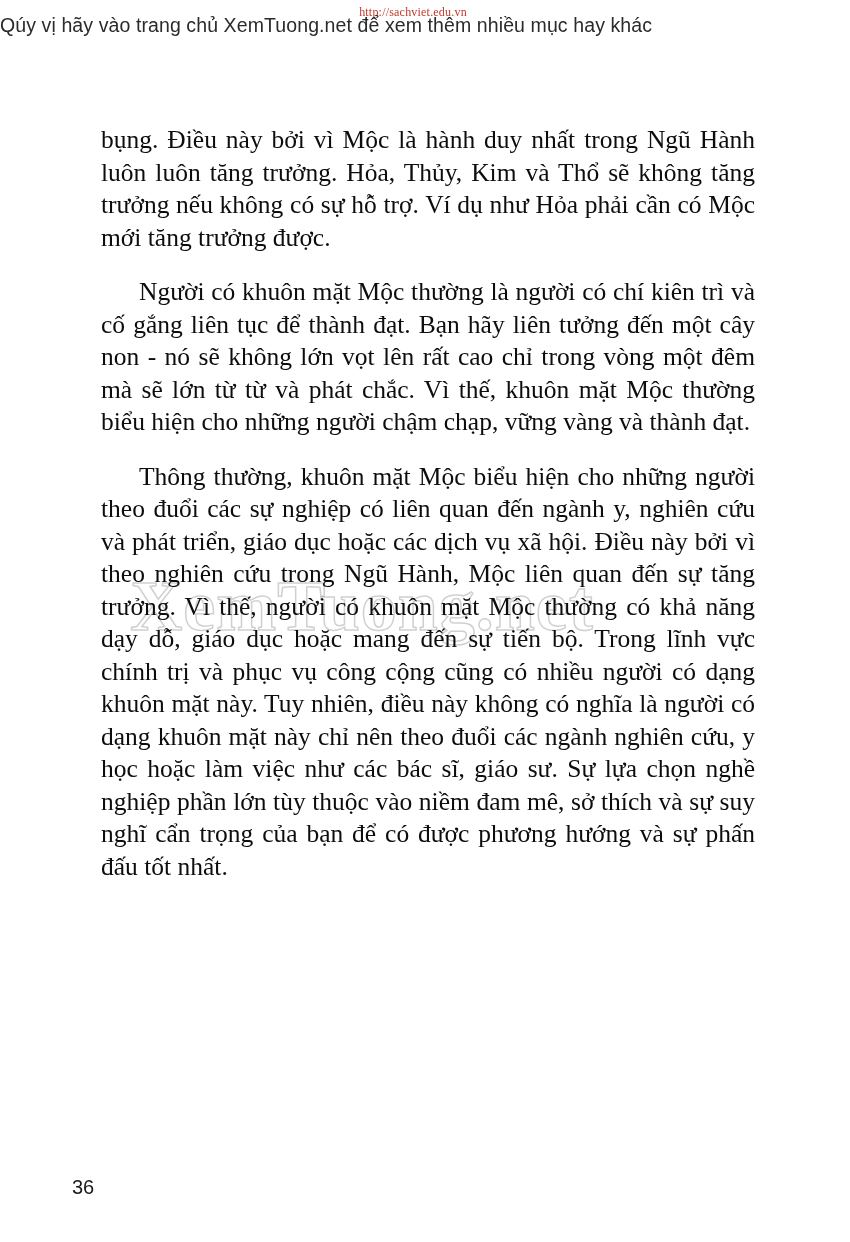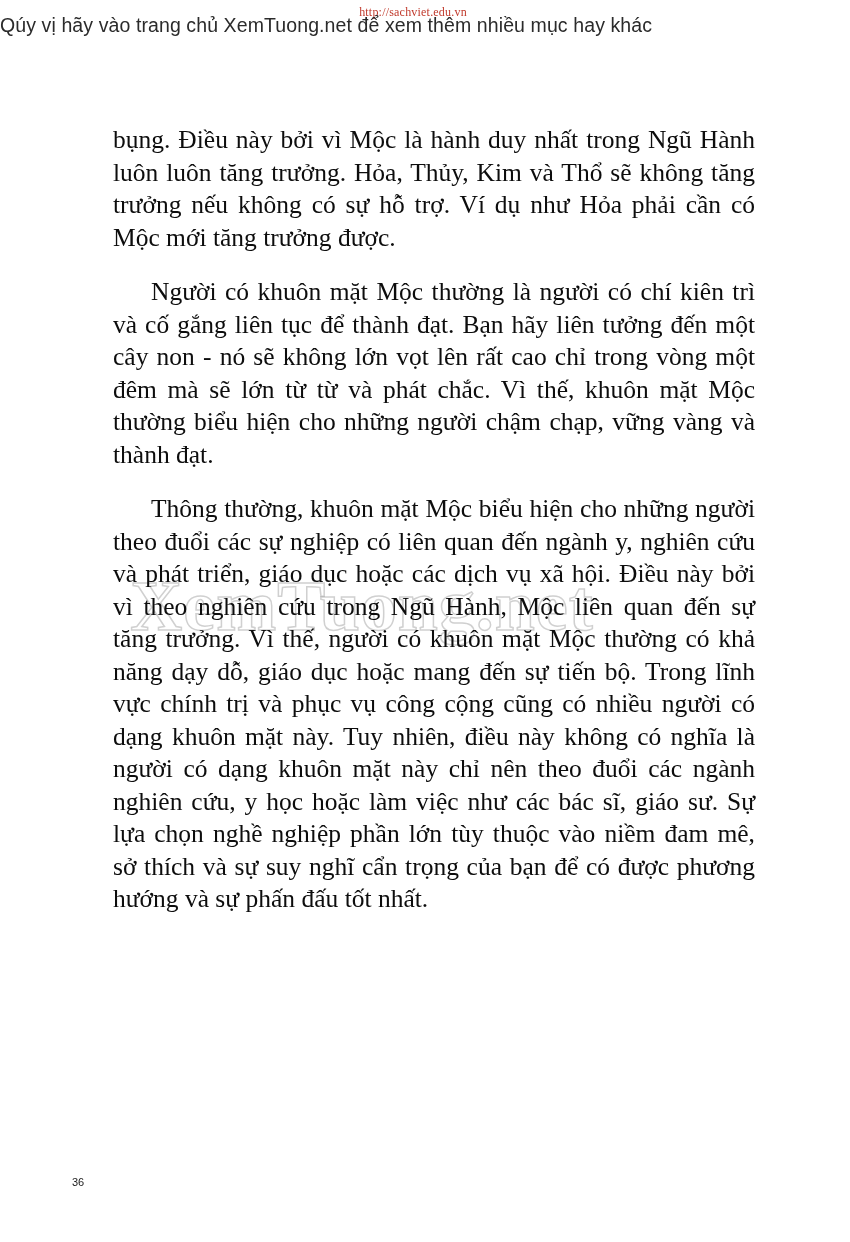--- a/index.html
+++ b/index.html
@@ -61,42 +61,42 @@
   }
 
   
   .page-body {
     position: absolute;
     top: 124px;
     left: 97px;
     width: 658px;
   }
   .para {
-    margin: 0 0 22px 16px;
+    margin: 0 0 22px 4px;
     font-size: 25.5px;
     line-height: 32.5px;
     text-align: justify;
     text-justify: inter-word;
     text-indent: 38px;
     color: #0d0d0d;
   }
   .para.first {
     text-indent: 0;
   }
   .para:last-child {
     margin-bottom: 0;
   }
 
   
   .page-number {
     position: absolute;
     left: 72px;
     top: 1176px;
     font-family: "Liberation Sans", sans-serif;
-    font-size: 11px;
+    font-size: 20px;
     color: #1a1a1a;
   }
 </style>
 </head>
 <body>
 
 <div class="top-url">http://sachviet.edu.vn</div>
 <div class="top-banner">Qúy vị hãy vào trang chủ XemTuong.net để xem thêm nhiều mục hay khác</div>
 
 <div class="watermark">XemTuong.net</div>

